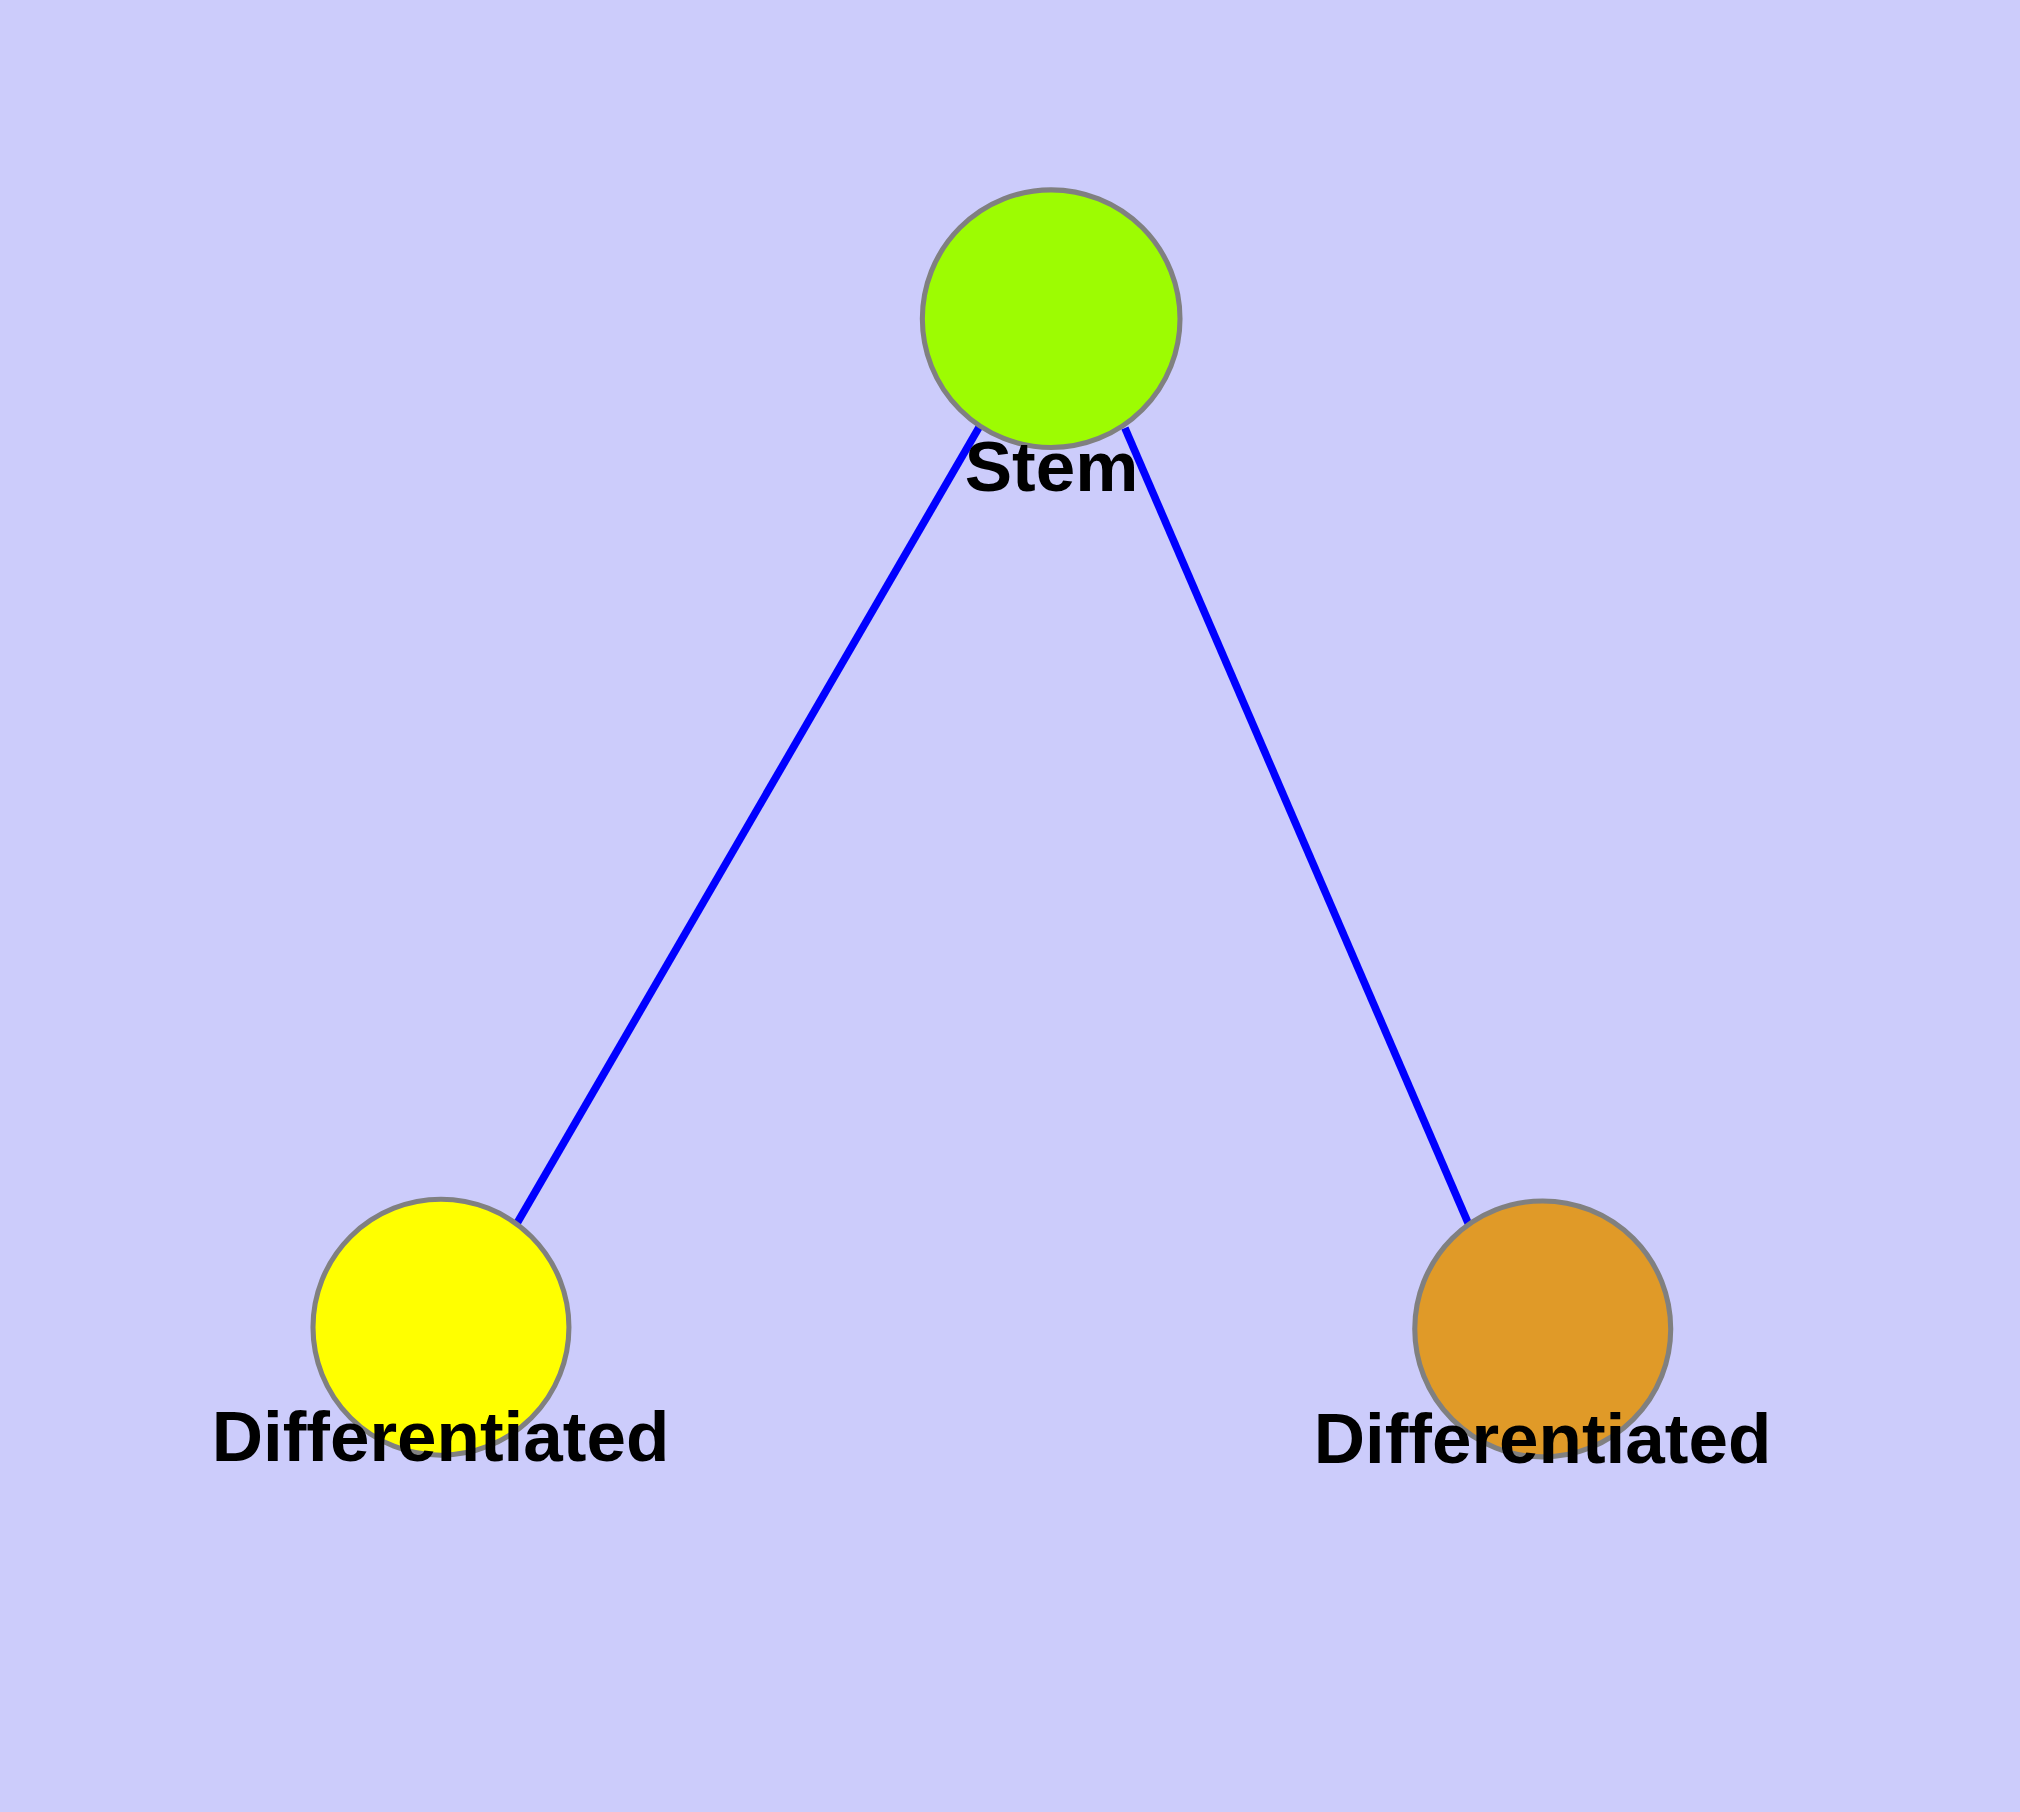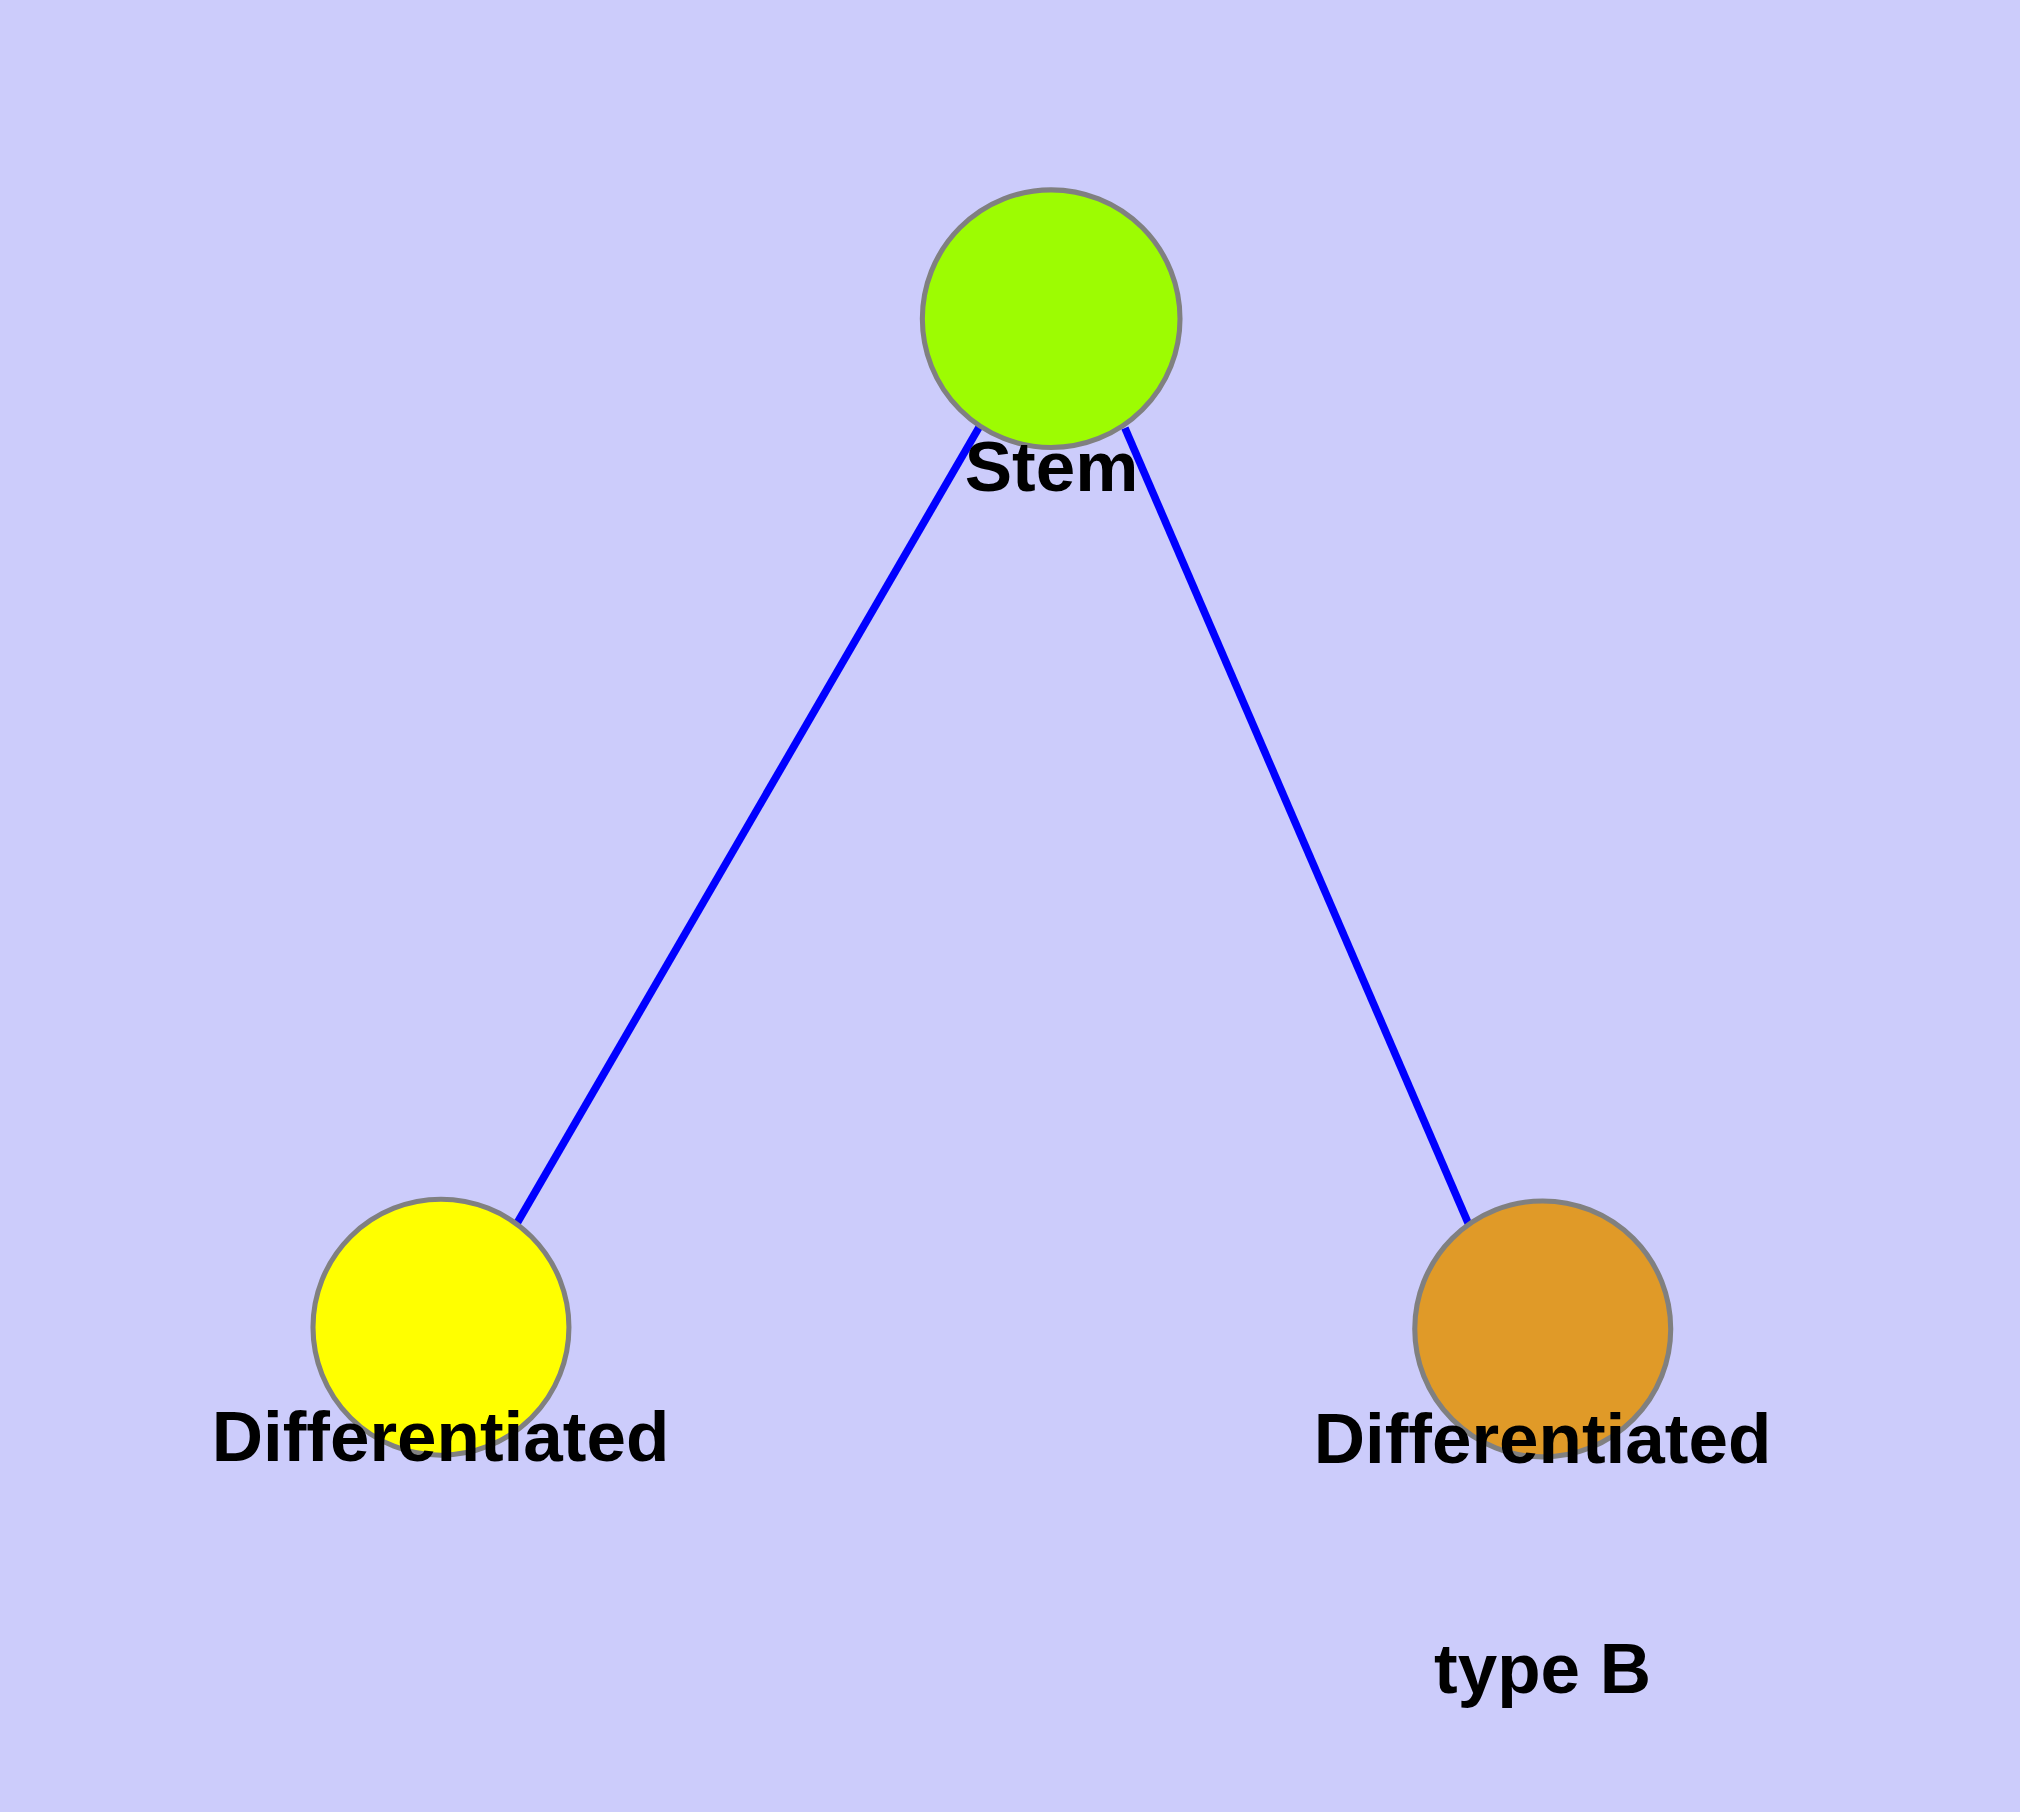--- a/index.html
+++ b/index.html
@@ -82,17 +82,16 @@
   <div class="node-label" id="label-stem" style="font-size: 71px; color: rgb(0, 0, 0); width: 763px; left: 670px; top: 276px;">
     <div>Stem</div>
   </div>
 
   <div class="node-label" id="label-diff-a" style="font-size: 71px; color: rgb(0, 0, 0); width: 763px; left: 59px; top: 1246px;">
     <div>Differentiated</div>
   </div>
 
   <div class="node-label" id="label-diff-b" style="font-size: 71px; color: rgb(0, 0, 0); width: 763px; left: 1161px; top: 1248px;">
     <div>Differentiated</div>
-    <div>type B</div>
   </div>
 
 </div>
 
 
 </body></html>

